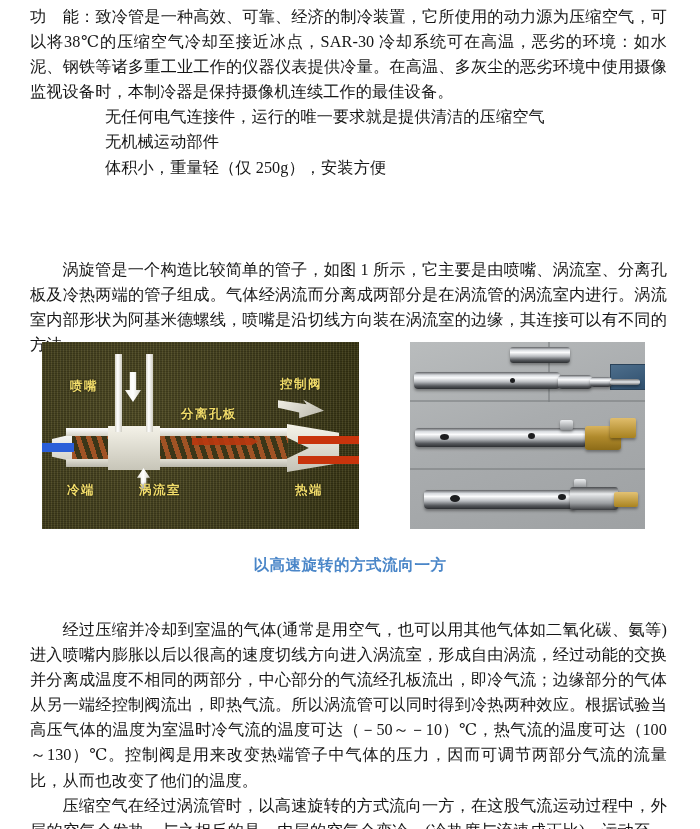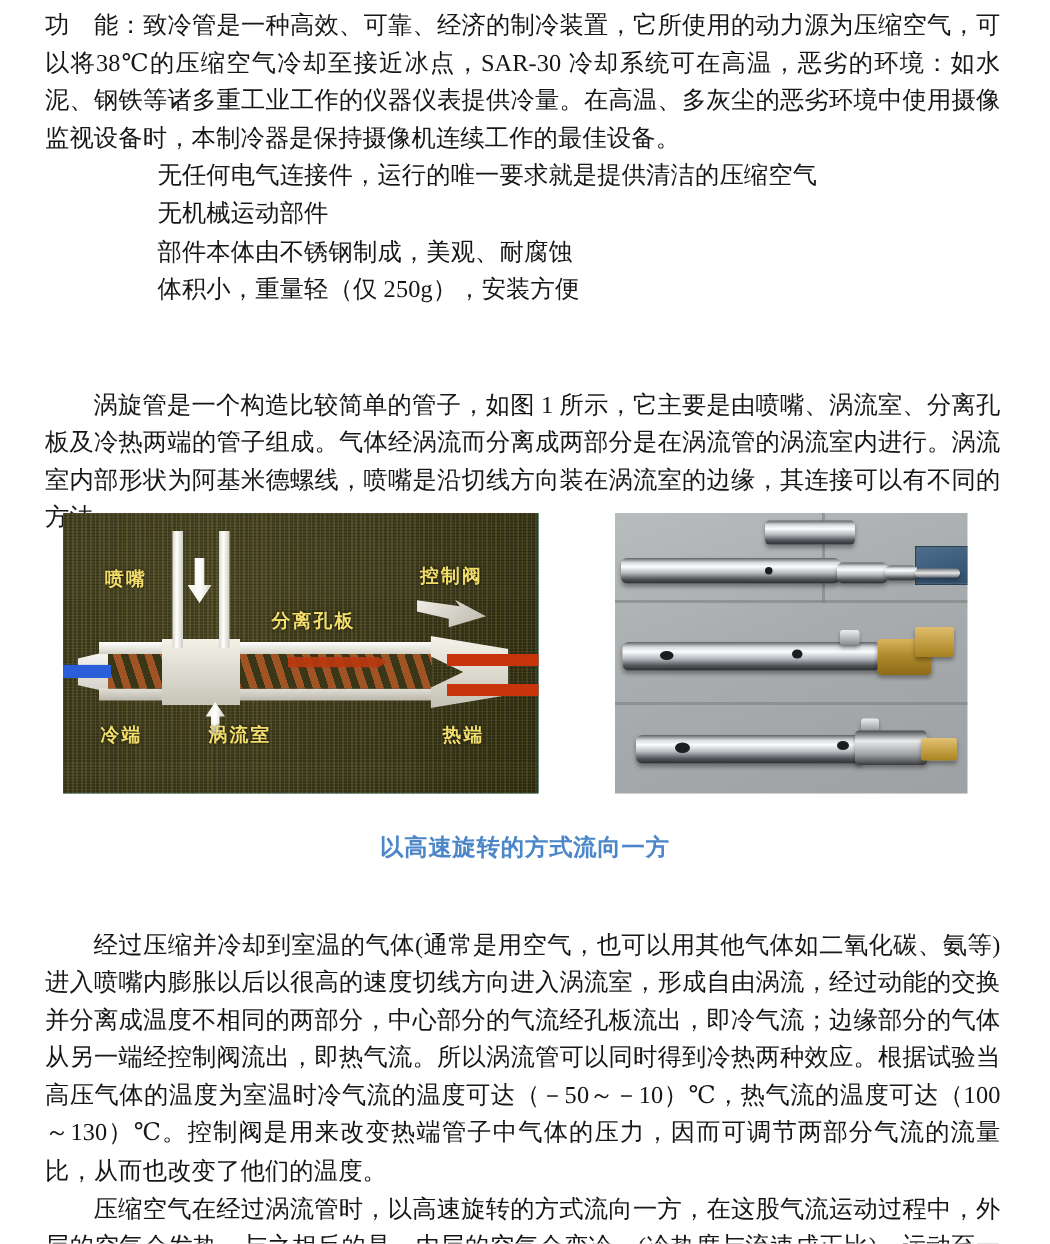--- a/index.html
+++ b/index.html
@@ -51,21 +51,21 @@
     top: 342px;
     width: 700px;
     height: 187px;
   }
   .fig-diagram {
     position: absolute;
     left: 42px;
     top: 0;
     width: 317px;
     height: 187px;
-    background: #0f766e;
+    background: #0f172a;
     overflow: hidden;
   }
   .fig-diagram .noise {
     position: absolute;
     inset: 0;
     background:
       repeating-linear-gradient(0deg, rgba(255,255,255,0.045) 0 1px, rgba(0,0,0,0.05) 1px 2px),
       repeating-linear-gradient(90deg, rgba(190,180,110,0.10) 0 1px, rgba(10,10,0,0.12) 1px 3px),
       radial-gradient(circle at 30% 40%, #4b4722 0%, #3a3718 70%, #32300f 100%);
   }
@@ -266,21 +266,20 @@
 
 <div class="page">
 
   <div class="upper-block">
 
     <p class="para body-text"><span>功　能：</span><span>致冷管是一种高效、可靠、经济的制冷装置，它所使用的动力源为压缩空气，可以将38℃的压缩空气冷却至接近冰点，SAR-30 冷却系统可在高温，恶劣的环境：如水泥、钢铁等诸多重工业工作的仪器仪表提供冷量。在高温、多灰尘的恶劣环境中使用摄像监视设备时，本制冷器是保持摄像机连续工作的最佳设备。</span></p>
 
 
     <p class="feature-line sub body-text">无任何电气连接件，运行的唯一要求就是提供清洁的压缩空气</p>
     <p class="feature-line sub body-text">无机械运动部件</p>
-    <p class="feature-line sub body-text">部件本体由不锈钢制成，美观、耐腐蚀</p>
     <p class="feature-line sub body-text">体积小，重量轻（仅 250g），安装方便</p>
   </div>
 
   <div class="mid-block">
     <p class="para indent2 body-text">涡旋管是一个构造比较简单的管子，如图 1 所示，它主要是由喷嘴、涡流室、分离孔板及冷热两端的管子组成。气体经涡流而分离成两部分是在涡流管的涡流室内进行。涡流室内部形状为阿基米德螺线，喷嘴是沿切线方向装在涡流室的边缘，其连接可以有不同的方法。</p>
   </div>
 
   <div class="figure-row">
 
     <div class="fig-diagram">

